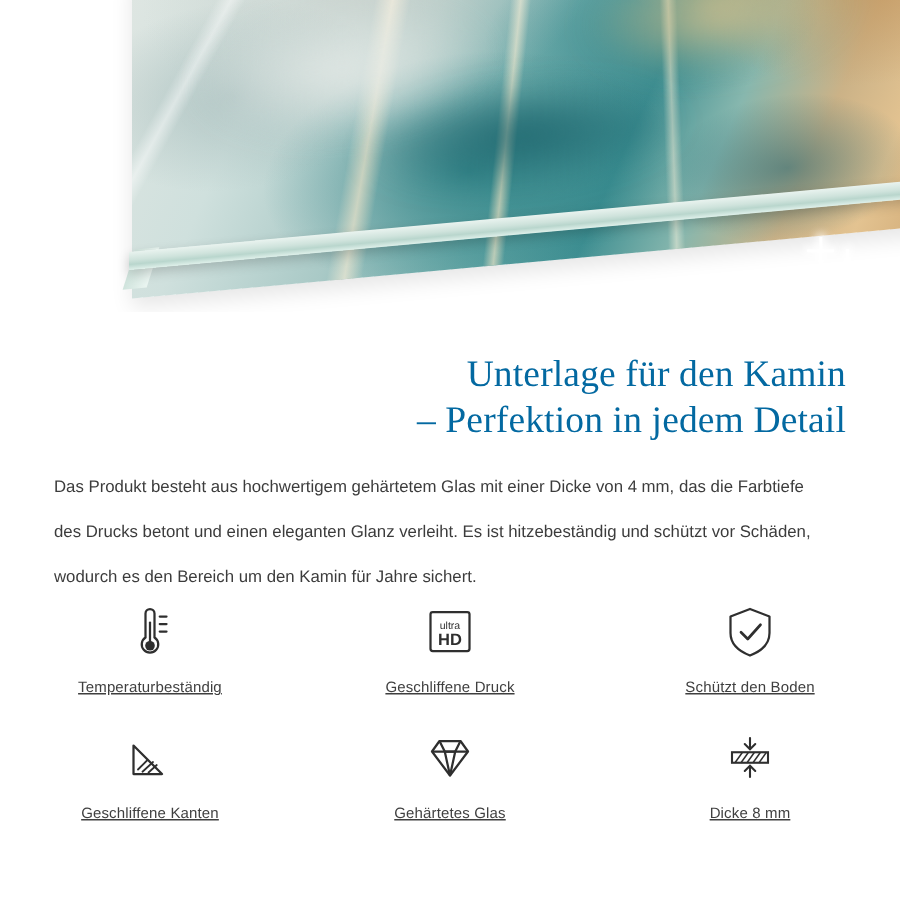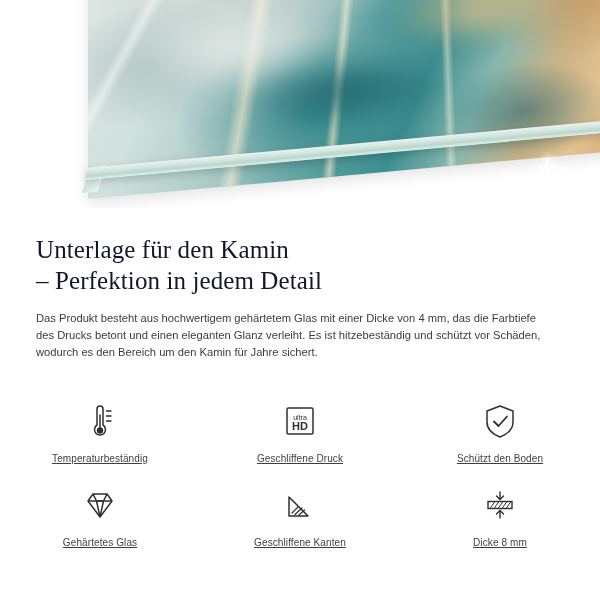--- a/index.html
+++ b/index.html
@@ -123,29 +123,30 @@
     left: 0; top: 222px;
     width: 600px;
   }
   h1.headline {
     margin: 0;
     padding: 12px 36px 0 36px;
     font-family: "Liberation Serif", serif;
     font-weight: 400;
     font-size: 25px;
     line-height: 31px;
-    color: #0f172a;
+    color: #0369a1;
     letter-spacing: 0.1px;
+    text-align: right;
   }
   .headline .l2 { display: block; }
   p.desc {
     margin: 14px 0 0 0;
     padding: 0 44px 0 36px;
     font-size: 11.2px;
-    line-height: 17px;
+    line-height: 30px;
     color: #3c3c3c;
   }
 
   
   .features {
     position: absolute;
     left: 0; top: 398px;
     width: 600px;
     display: grid;
     grid-template-columns: repeat(3, 1fr);
@@ -238,44 +239,44 @@
           <path d="M22 7 L35 12 V23 C35 31 28.5 35.5 22 38 C15.5 35.5 9 31 9 23 V12 Z" fill="none" stroke="#2f2f2f" stroke-width="1.5" stroke-linejoin="round"></path>
           <path d="M16 22.5 L20.5 27 L29 17.5" fill="none" stroke="#2f2f2f" stroke-width="1.8" stroke-linecap="round" stroke-linejoin="round"></path>
         </svg>
       </div>
       <div class="cap">Schützt den Boden</div>
     </div>
 
     <div class="feature">
       <div class="icon">
         <svg width="44" height="44" viewBox="0 0 44 44">
+          <path d="M11 33 V14 L30 33 Z" fill="none" stroke="#2f2f2f" stroke-width="1.5" stroke-linejoin="round"></path>
+          <g stroke="#2f2f2f" stroke-width="1.2" stroke-linecap="round">
+            <line x1="14" y1="30" x2="20" y2="24"></line>
+            <line x1="17" y1="31.5" x2="24" y2="25"></line>
+            <line x1="21" y1="32" x2="26.5" y2="27"></line>
+          </g>
+        </svg>
+      </div>
+      <div class="cap">Geschliffene Kanten</div>
+    </div>
+
+    <div class="feature">
+      <div class="icon">
+        <svg width="44" height="44" viewBox="0 0 44 44">
           <g fill="none" stroke="#2f2f2f" stroke-width="1.5" stroke-linejoin="round">
             <path d="M10 18 L15 11 H29 L34 18 L22 34 Z"></path>
             <path d="M10 18 H34"></path>
             <path d="M15 11 L18.5 18 L22 34"></path>
             <path d="M29 11 L25.5 18 L22 34"></path>
             <path d="M18.5 18 H25.5"></path>
           </g>
         </svg>
       </div>
       <div class="cap">Gehärtetes Glas</div>
-    </div>
-
-    <div class="feature">
-      <div class="icon">
-        <svg width="44" height="44" viewBox="0 0 44 44">
-          <path d="M11 33 V14 L30 33 Z" fill="none" stroke="#2f2f2f" stroke-width="1.5" stroke-linejoin="round"></path>
-          <g stroke="#2f2f2f" stroke-width="1.2" stroke-linecap="round">
-            <line x1="14" y1="30" x2="20" y2="24"></line>
-            <line x1="17" y1="31.5" x2="24" y2="25"></line>
-            <line x1="21" y1="32" x2="26.5" y2="27"></line>
-          </g>
-        </svg>
-      </div>
-      <div class="cap">Geschliffene Kanten</div>
     </div>
 
     <div class="feature">
       <div class="icon">
         <svg width="44" height="44" viewBox="0 0 44 44">
           <g stroke="#2f2f2f" stroke-width="1.4" fill="none" stroke-linecap="round">
             <line x1="22" y1="9" x2="22" y2="16"></line>
             <path d="M18.5 13 L22 16.5 L25.5 13"></path>
             <line x1="22" y1="35" x2="22" y2="28"></line>
             <path d="M18.5 31 L22 27.5 L25.5 31"></path>

